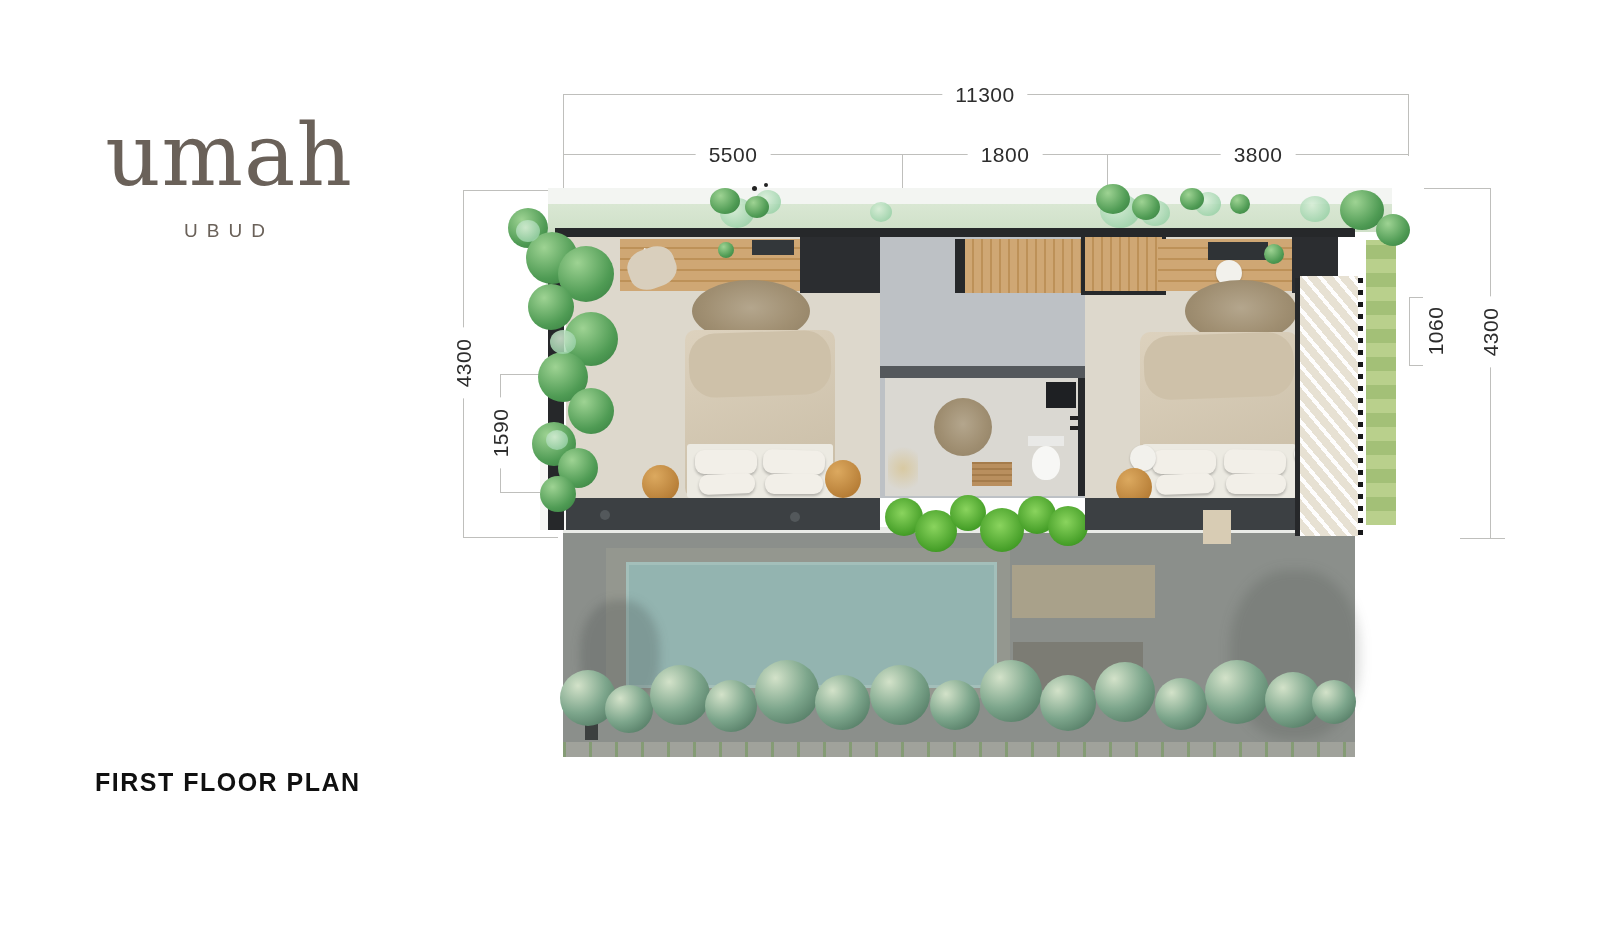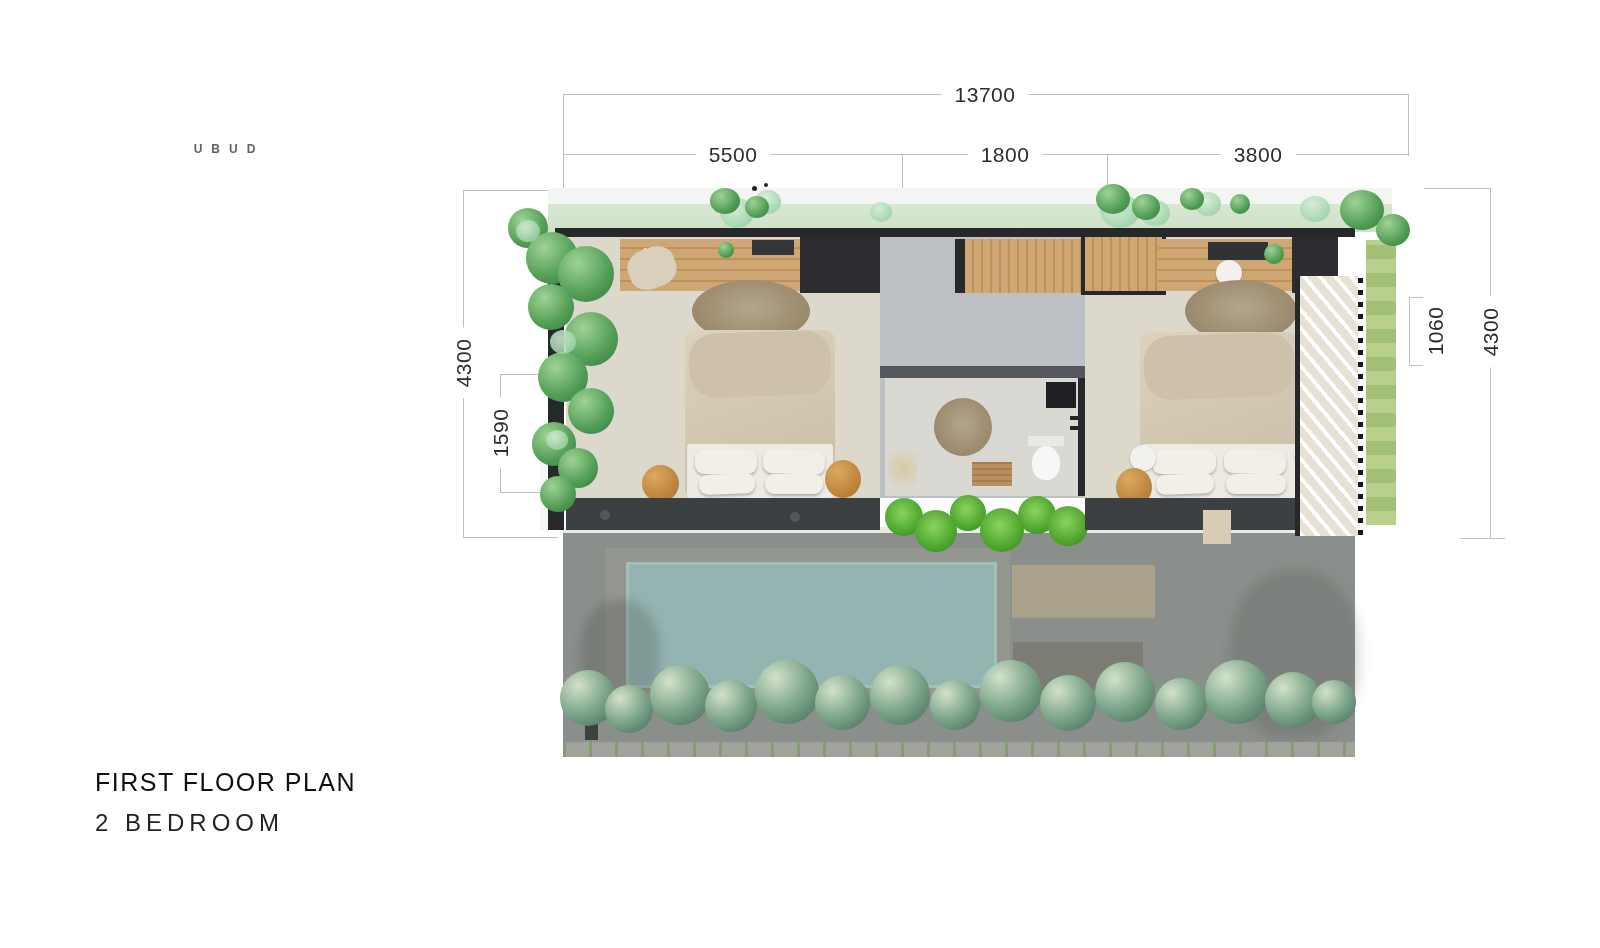--- a/index.html
+++ b/index.html
@@ -7,23 +7,23 @@
     width:1600px;height:948px;position:relative;overflow:hidden;
     background:#ffffff;font-family:"Liberation Sans", sans-serif;
   }
   .abs{position:absolute;}
   
   .logo-wrap{left:88px;top:112px;width:282px;text-align:center;}
   .logo-brand{
     font-family:"DejaVu Serif", serif;font-size:86px;line-height:1;
     color:#6a6159;letter-spacing:1px;font-weight:500;
   }
-  .logo-sub{margin-top:30px;font-size:12px;letter-spacing:9px;color:#6a6159;font-weight:bold;}
+  .logo-sub{margin-top:22px;font-size:19px;letter-spacing:9px;color:#6a6159;}
   .title-wrap{left:95px;top:768px;}
-  .title-main{font-size:25px;font-weight:400;letter-spacing:1.5px;color:#101010;}
+  .title-main{font-size:25px;font-weight:700;letter-spacing:1.5px;color:#101010;}
   .title-sub{margin-top:12px;font-size:24px;font-weight:400;letter-spacing:5px;color:#232323;}
   
   .dim-h{position:absolute;height:0;border-top:1px solid #bfbfbc;}
   .dim-v{position:absolute;width:0;border-left:1px solid #bfbfbc;}
   .dim-label{
     position:absolute;transform:translate(-50%,-50%);
     background:#fff;padding:1px 13px;font-size:21px;color:#2d2d2d;
     letter-spacing:0.5px;white-space:nowrap;
   }
   .dim-label.vert{transform:translate(-50%,-50%) rotate(-90deg);padding:1px 11px;}
@@ -45,26 +45,26 @@
   .leafd{border-radius:50%;background:radial-gradient(circle at 32% 28%,#d3e2c9,#7da68c 50%,#577f68 82%);}
   .whiteround{background:#f2f1ec;border-radius:50%;box-shadow:0 1px 2px rgba(0,0,0,.25);}
   .bed .duvet{position:absolute;inset:0;background:linear-gradient(160deg,#ddd2be,#c8bca5);border-radius:10px;}
   .bed .pillowbig{position:absolute;left:4px;top:2px;right:4px;height:64px;background:#cec1a9;border-radius:26px;transform:rotate(-2deg);}
   .bed .bench{position:absolute;left:2px;right:2px;bottom:0;height:54px;background:#eceae2;border-radius:3px;}
 </style>
 </head>
 <body>
 
 <div class="abs logo-wrap">
+  <div class="logo-brand">umah</div>
   <div class="logo-sub">UBUD</div>
 </div>
 
 <div class="abs title-wrap">
   <div class="title-main">FIRST FLOOR PLAN</div>
-  <div class="title-sub">2 BEDROOM</div>
 </div>
 
 <div>
 
   <div class="dim-h" style="left:563px;top:94px;width:845px;"></div>
   <div class="dim-h" style="left:563px;top:154px;width:339px;"></div>
   <div class="dim-h" style="left:902px;top:154px;width:205px;"></div>
   <div class="dim-h" style="left:1107px;top:154px;width:301px;"></div>
 
   <div class="dim-v" style="left:563px;top:94px;height:96px;"></div>
@@ -79,21 +79,21 @@
   <div class="dim-h" style="left:500px;top:374px;width:58px;"></div>
   <div class="dim-h" style="left:500px;top:492px;width:60px;"></div>
 
   <div class="dim-v" style="left:1409px;top:297px;height:68px;"></div>
   <div class="dim-v" style="left:1490px;top:188px;height:350px;"></div>
   <div class="dim-h" style="left:1409px;top:297px;width:31px;"></div>
   <div class="dim-h" style="left:1409px;top:365px;width:31px;"></div>
   <div class="dim-h" style="left:1424px;top:188px;width:66px;"></div>
   <div class="dim-h" style="left:1460px;top:538px;width:45px;"></div>
 
-  <span class="dim-label" style="left:985px;top:95px;">13700</span>
+  <span class="dim-label" style="left:985px;top:95px;">11300</span>
   <span class="dim-label" style="left:733px;top:155px;">5500</span>
   <span class="dim-label" style="left:1005px;top:155px;">1800</span>
   <span class="dim-label" style="left:1258px;top:155px;">3800</span>
   <span class="dim-label vert" style="left:464px;top:363px;">4300</span>
   <span class="dim-label vert" style="left:501px;top:433px;">1590</span>
   <span class="dim-label vert" style="left:1436px;top:331px;">1060</span>
   <span class="dim-label vert" style="left:1491px;top:332px;">4300</span>
 </div>
 
 <div id="plan" class="abs">

